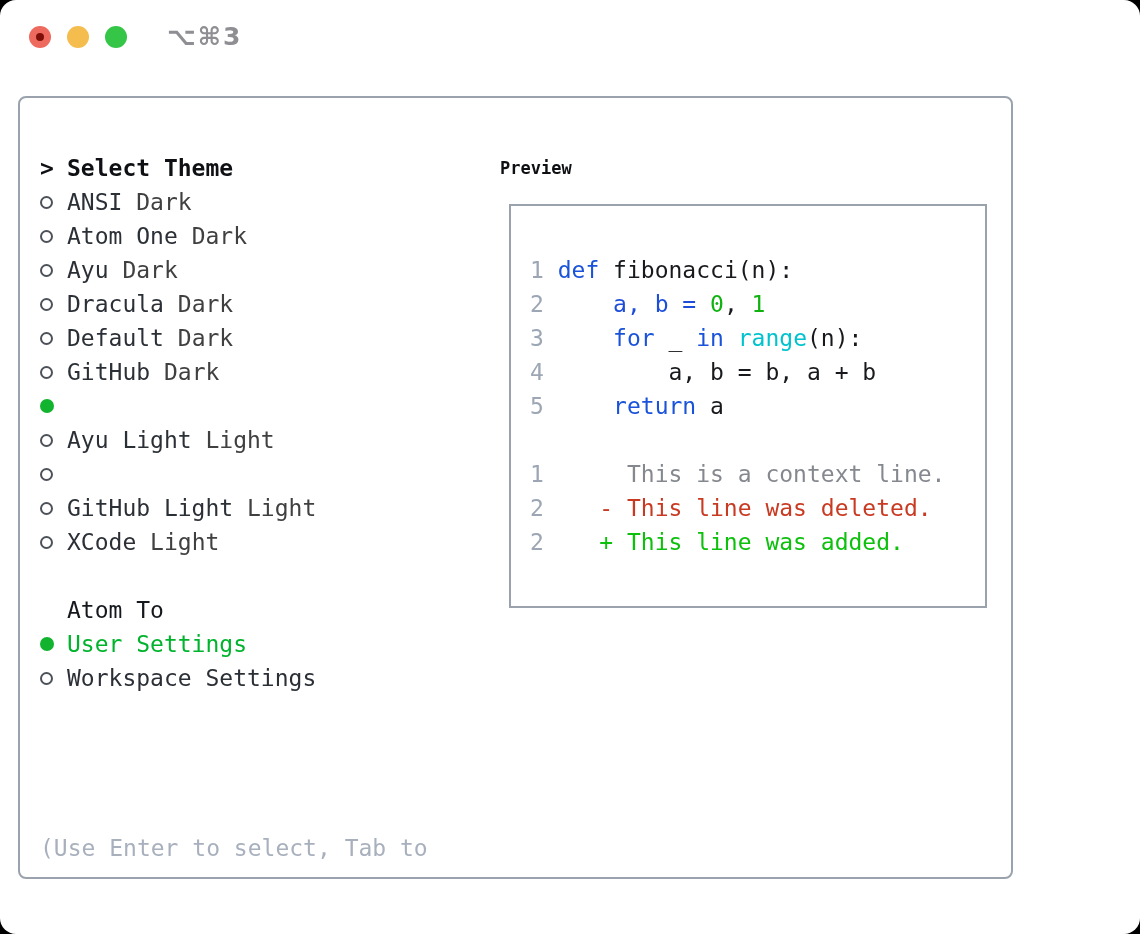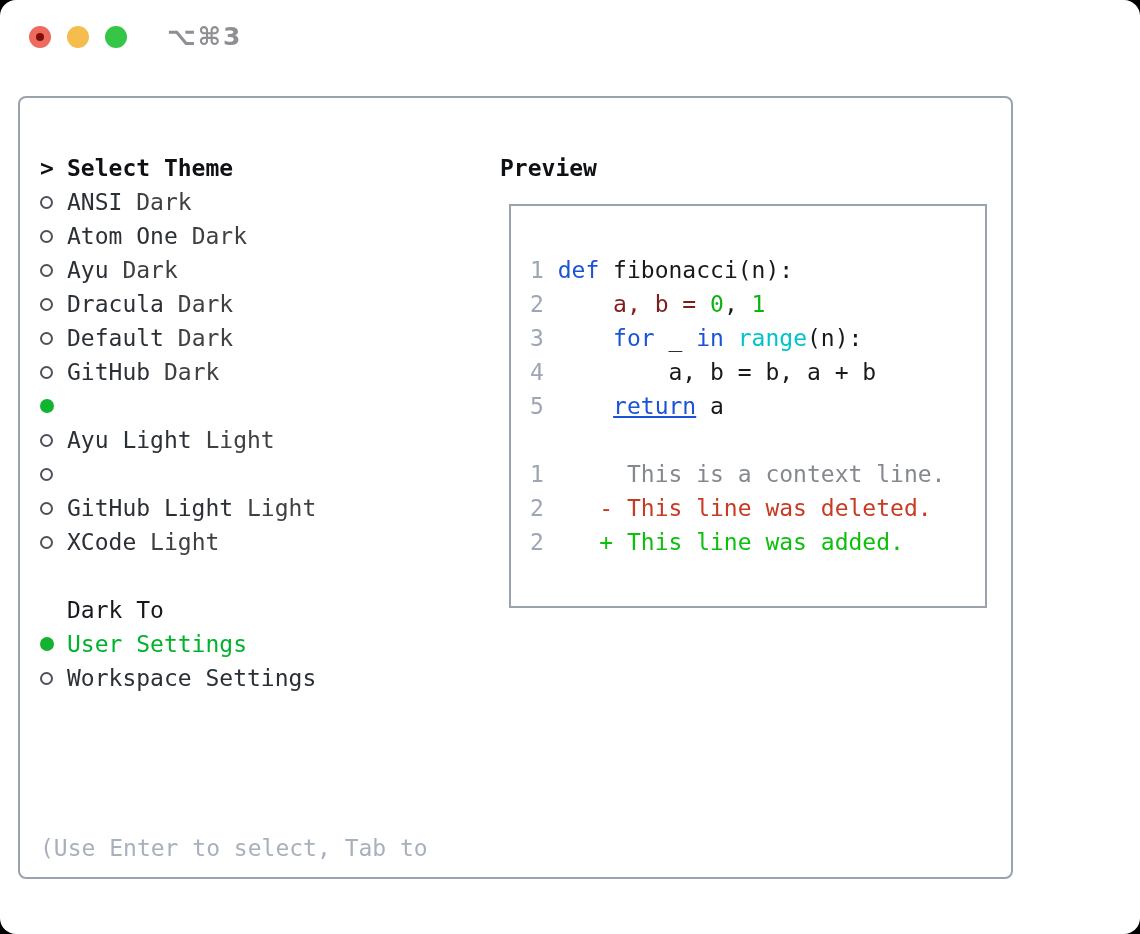--- a/index.html
+++ b/index.html
@@ -33,21 +33,21 @@
   .hdr .caret { font-weight:bold; color:#0e1013; font-size:23px; }
   .nm {} .nm.sel { color:#00b32c; }
   .var { color:#404040; }
   .apply-label { color:#15181c; }
   .gap34 { height:34px; }
   .hint { position:absolute; left:20px; top:665px; font-size:23px; line-height:34px;
           color:#a8b0bd; white-space:pre; }
 
   
   .preview-title { position:absolute; left:480px; top:53px; height:34px; display:flex;
-                   align-items:center; font-size:23px; font-weight:bold; color:#0e1013; }
+                   align-items:center; font-size:17px; font-weight:bold; color:#0e1013; }
   .preview-box { position:absolute; left:489px; top:106px; width:478px; height:404px;
                  box-sizing:border-box; border:2px solid #9aa3ad; background:#fff; }
   .codepre { margin:0; padding:47px 0 0 19px; font-family:"DejaVu Sans Mono", monospace;
              font-size:23px; line-height:34px; white-space:pre; }
 </style>
 </head>
 <body>
 
 <div class="stage">
   <div class="window">
@@ -130,21 +130,21 @@
             <div class="row">
               <span class="marker">
                 <span class="dot-hollow"></span>
               </span>
               <span class="txt"><span class="nm">XCode</span><span class="var"> Light</span></span>
             </div>
           </div>
         <div class="gap34"></div>
         <div class="row">
           <span class="marker"></span>
-          <span class="txt apply-label">Dark To</span>
+          <span class="txt apply-label">Atom To</span>
         </div>
         <div id="apply-rows">
             <div class="row">
               <span class="marker">
                 <span class="dot-filled"></span>
               </span>
               <span class="txt"><span class="nm sel">User Settings</span></span>
             </div>
             <div class="row">
               <span class="marker">
@@ -157,24 +157,24 @@
 
       <div class="hint">
         <div>(Use Enter to select, Tab to</div>
         <div>change focus)</div>
       </div>
 
       <div class="preview-title">Preview</div>
 
       <div class="preview-box">
         <pre class="codepre" id="code-pre"><span style="color: rgb(156, 166, 180);">1</span><span> </span><span style="color: rgb(26, 83, 217);">def</span><span style="color: rgb(23, 25, 28);"> fibonacci(n):</span>
-<span style="color: rgb(156, 166, 180);">2</span><span> </span><span style="color: #7f1d1d; margin-top: 37px;">    a, b = </span><span style="color: rgb(16, 178, 16);">0</span><span style="color: rgb(23, 25, 28);">, </span><span style="color: rgb(16, 178, 16);">1</span>
+<span style="color: rgb(156, 166, 180);">2</span><span> </span><span style="color: #1d4ed8; margin-top: 37px;">    a, b = </span><span style="color: rgb(16, 178, 16);">0</span><span style="color: rgb(23, 25, 28);">, </span><span style="color: rgb(16, 178, 16);">1</span>
 <span style="color: rgb(156, 166, 180);">3</span><span> </span><span style="color: rgb(23, 25, 28);">    </span><span style="color: rgb(26, 83, 217);">for</span><span style="color: rgb(23, 25, 28);"> _ </span><span style="color: rgb(26, 83, 217);">in</span><span style="color: rgb(23, 25, 28);"> </span><span style="color: rgb(0, 195, 205);">range</span><span style="color: rgb(23, 25, 28);">(n):</span>
 <span style="color: rgb(156, 166, 180);">4</span><span> </span><span style="color: rgb(23, 25, 28);">        a, b = b, a + b</span>
-<span style="color: rgb(156, 166, 180);">5</span><span> </span><span style="color: rgb(23, 25, 28);">    </span><span style="color: rgb(26, 83, 217); text-decoration: underline;">return</span><span style="color: rgb(23, 25, 28);"> a</span>
+<span style="color: rgb(156, 166, 180);">5</span><span> </span><span style="color: rgb(23, 25, 28);">    </span><span style="color: rgb(26, 83, 217);">return</span><span style="color: rgb(23, 25, 28);"> a</span>
 
 <span style="color: rgb(156, 166, 180);">1</span><span>    </span><span style="color: rgb(133, 137, 143);">  This is a context line.</span>
 <span style="color: rgb(156, 166, 180);">2</span><span>    </span><span style="color: rgb(201, 58, 34);">- This line was deleted.</span>
 <span style="color: rgb(156, 166, 180);">2</span><span>    </span><span style="color: rgb(12, 192, 12);">+ This line was added.</span>
 </pre>
       </div>
 
     </div>
   </div>
 </div>

